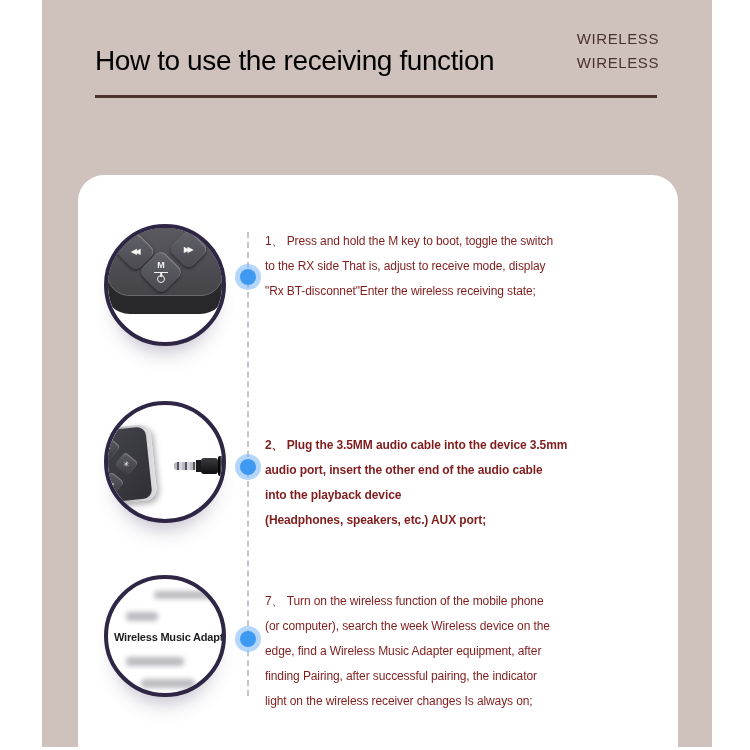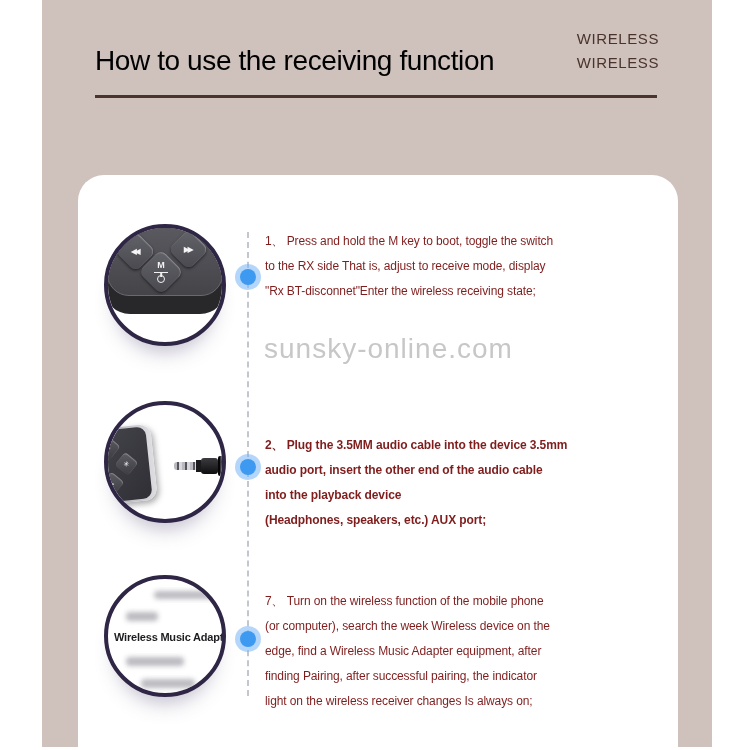--- a/index.html
+++ b/index.html
@@ -169,17 +169,16 @@
       <div class="step-text" style="top:258px;font-weight:bold;">2、 Plug the 3.5MM audio cable into the device 3.5mm
 audio port, insert the other end of the audio cable
 into the playback device
 (Headphones, speakers, etc.) AUX port;</div>
       <div class="step-text" style="top:414px;">7、 Turn on the wireless function of the mobile phone
 (or computer), search the week Wireless device on the
 edge, find a Wireless Music Adapter equipment, after
 finding Pairing, after successful pairing, the indicator
 light on the wireless receiver changes Is always on;</div>
 
-      <div class="watermark">sunsky-online.com</div>
 
     </div>
   </div>
 </div>
 
 </body></html>

